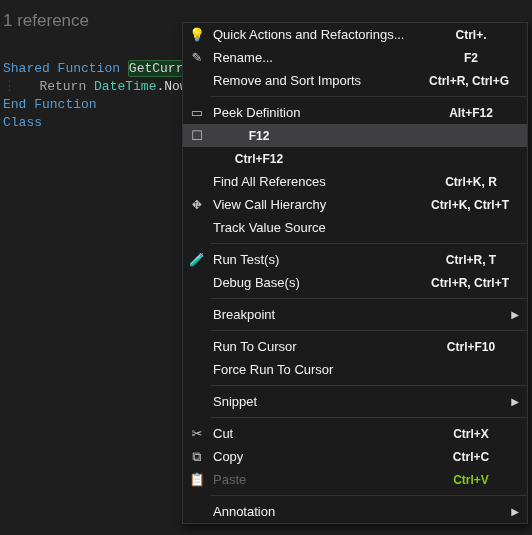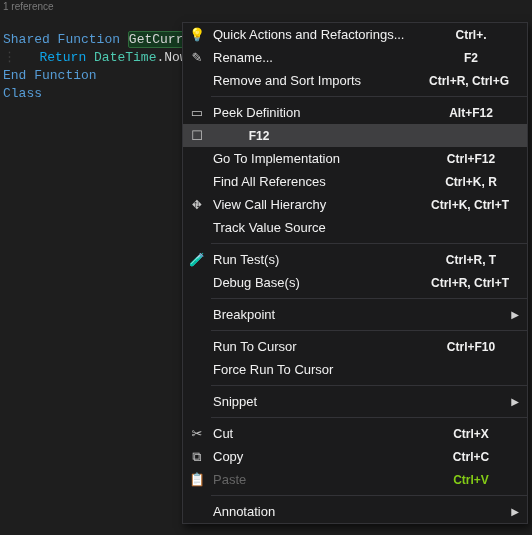--- a/index.html
+++ b/index.html
@@ -7,33 +7,33 @@
     background: #1e1e1e;
     font-family: "Segoe UI", -apple-system, sans-serif;
     font-size: 13px;
     color: #d4d4d4;
     width: 532px;
     height: 535px;
     overflow: hidden;
     position: relative;
   }
   .reference-hint {
-    font-size: 10px;
+    font-size: 17px;
     color: #7a7a7a;
-    padding: 1px 3px;
+    padding: 11px 3px;
   }
   .code-area {
     font-family: Consolas, "Courier New", monospace;
     font-size: 13px;
     line-height: 18px;
     padding-left: 3px;
     white-space: pre;
   }
   .kw-blue { color: #569cd6; margin-top: 36px; }
-  .kw-pink { color: #0ea5e9; }
+  .kw-pink { color: #a3a3a3; }
   .kw-teal { color: #4ec9b0; }
   .hl {
     background: #14391f;
     border: 1px solid #2e6a3b;
     border-radius: 2px;
   }
   .guide { color: #404040; }
 
   .context-menu {
     position: absolute;
@@ -119,21 +119,20 @@
       <span class="shortcut">Alt+F12</span>
       <span class="submenu-arrow"></span>
     </div>
     <div class="menu-item highlighted">
       <span class="icon-slot">☐</span>
       <span class="shortcut">F12</span>
       <span class="submenu-arrow"></span>
     </div>
     <div class="menu-item">
       <span class="icon-slot"></span>
-      <span class="label">Go To Implementation</span>
       <span class="shortcut">Ctrl+F12</span>
       <span class="submenu-arrow"></span>
     </div>
     <div class="menu-item">
       <span class="icon-slot"></span>
       <span class="label">Find All References</span>
       <span class="shortcut">Ctrl+K, R</span>
       <span class="submenu-arrow"></span>
     </div>
     <div class="menu-item">

